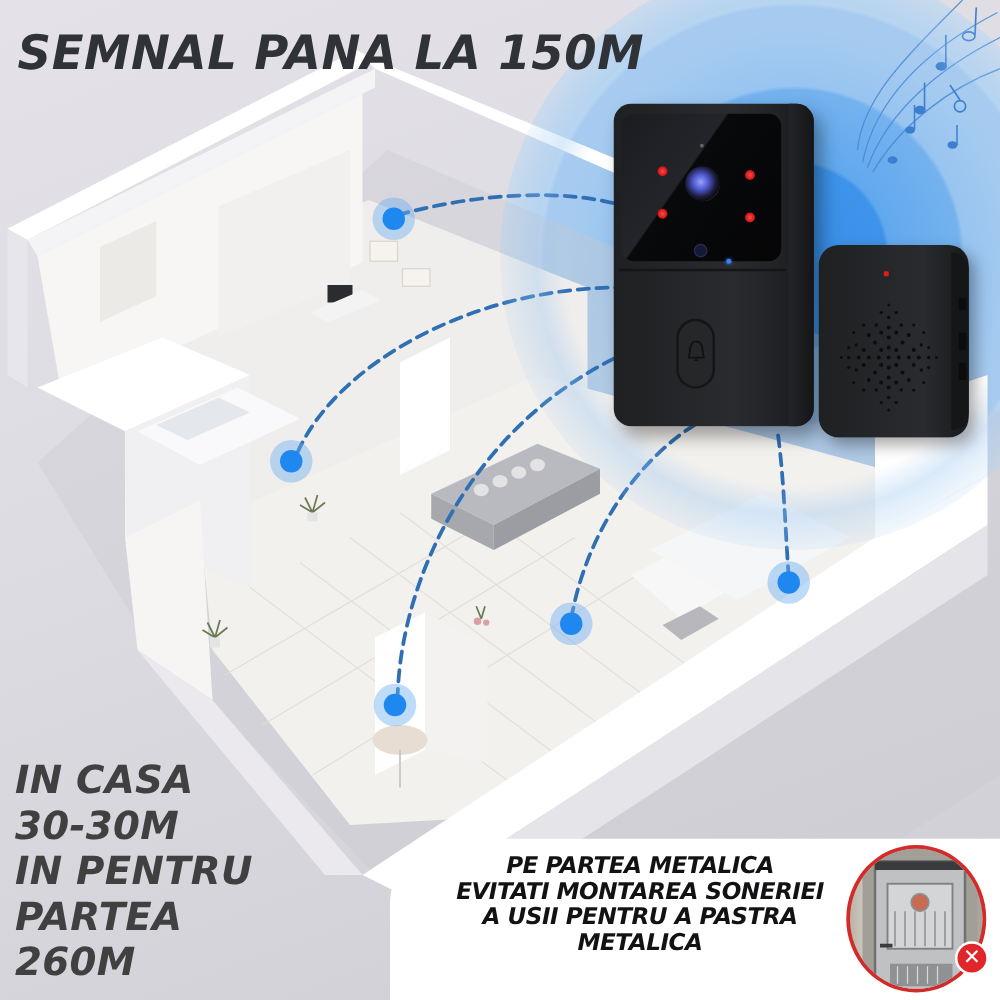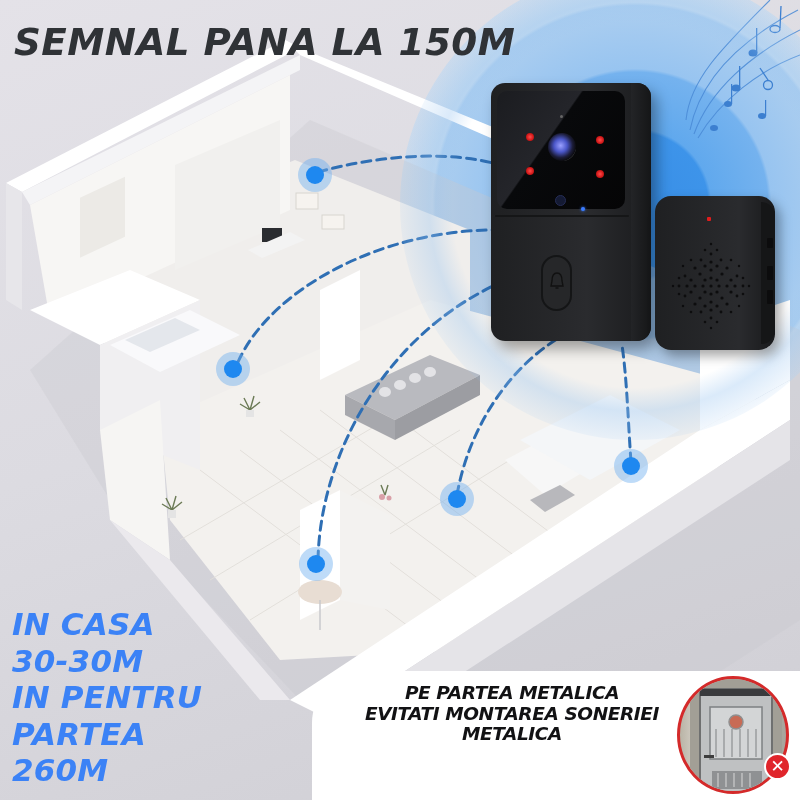--- a/index.html
+++ b/index.html
@@ -18,21 +18,21 @@
     font-weight: bold; font-size: 38px; letter-spacing: 0.5px;
     color: #2f3236; white-space: nowrap;
     transform: scaleX(0.98); transform-origin: left;
   }
 
   
   .range {
     position: absolute; left: 12px; top: 606px;
     font-family: "DejaVu Sans", sans-serif;
     font-weight: bold; font-size: 31px; line-height: 36.5px;
-    color: #3b82f6; letter-spacing: 0.2px;
+    color: #404040; letter-spacing: 0.2px;
   }
   .range div { white-space: nowrap; }
 
   
   .signal-glow {
     position: absolute; left: 400px; top: -30px; width: 470px; height: 470px;
     border-radius: 50%;
     background: radial-gradient(circle at 50% 50%,
       #2f8ae6 0%, #3590ea 22%, #5aa6ee 23%, #6fb0ef 40%,
       #94c3f1 41%, #a9cdf0 60%, #c5dcf1 61%, rgba(205,222,240,0.55) 74%, rgba(210,222,238,0) 75%);
@@ -372,20 +372,21 @@
     <div>30-30M</div>
     <div>IN PENTRU</div>
     <div>PARTEA</div>
     <div>260M</div>
   </div>
 
   <div class="warn"></div>
   <div class="warn-text">
     <div>PE PARTEA METALICA</div>
     <div>EVITATI MONTAREA SONERIEI</div>
+    <div>A USII PENTRU A PASTRA</div>
     <div>METALICA</div>
   </div>
 
   <div class="door-badge">
     <svg width="112" height="118" viewBox="0 0 112 118">
       <rect x="10" y="0" width="92" height="118" fill="#a29f96"></rect>
       <rect x="20" y="10" width="72" height="108" fill="#bfc1c2" stroke="#6f7070" stroke-width="2"></rect>
       <rect x="20" y="10" width="72" height="7" fill="#3a3b3d"></rect>
       <rect x="30" y="28" width="52" height="52" fill="#d3d5d6" stroke="#7e8082" stroke-width="1.5"></rect>
       <g stroke="#8d8f91" stroke-width="1.2">

